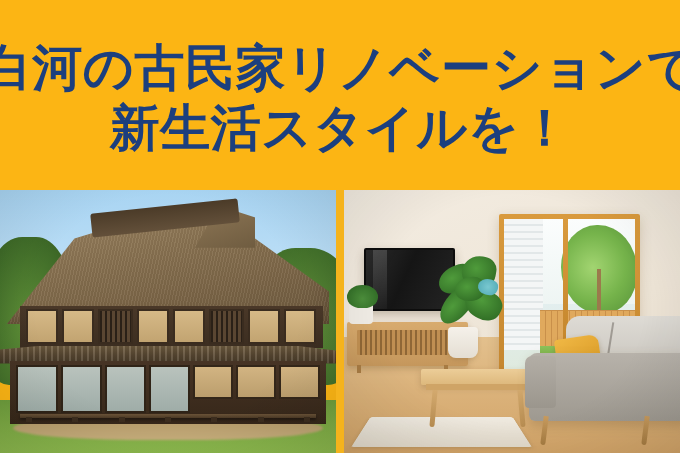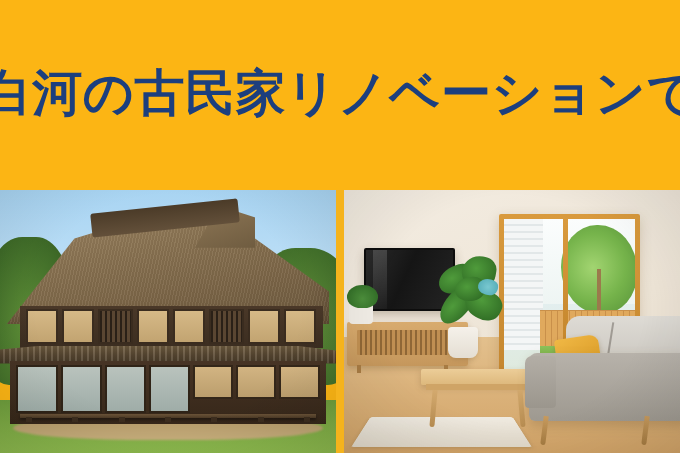--- a/index.html
+++ b/index.html
@@ -572,20 +572,21 @@
       rgba(0,0,0,0) 55%, rgba(0,0,0,0.10) 100%);
   }
 </style>
 </head>
 <body>
 
 <div class="banner-root">
 
   <div class="headline-band">
     <div class="headline-line headline-line-1">白河の古民家リノベーションで</div>
+    <div class="headline-line headline-line-2">新生活スタイルを！</div>
   </div>
 
   <div class="photo-row">
 
     <div class="photo-pane left">
       <div class="photo-canvas">
         <div class="sky"></div>
         <div class="treeline tree-left"></div>
         <div class="treeline tree-mid"></div>
         <div class="treeline tree-right"></div>

